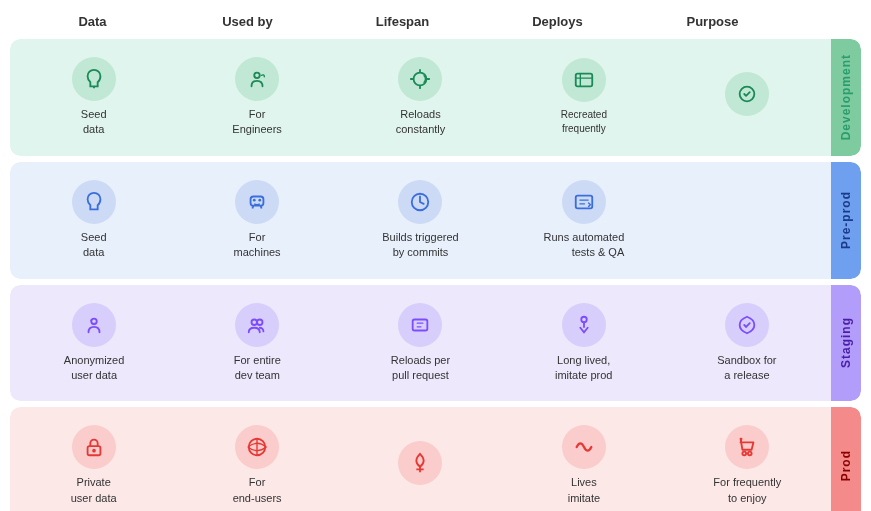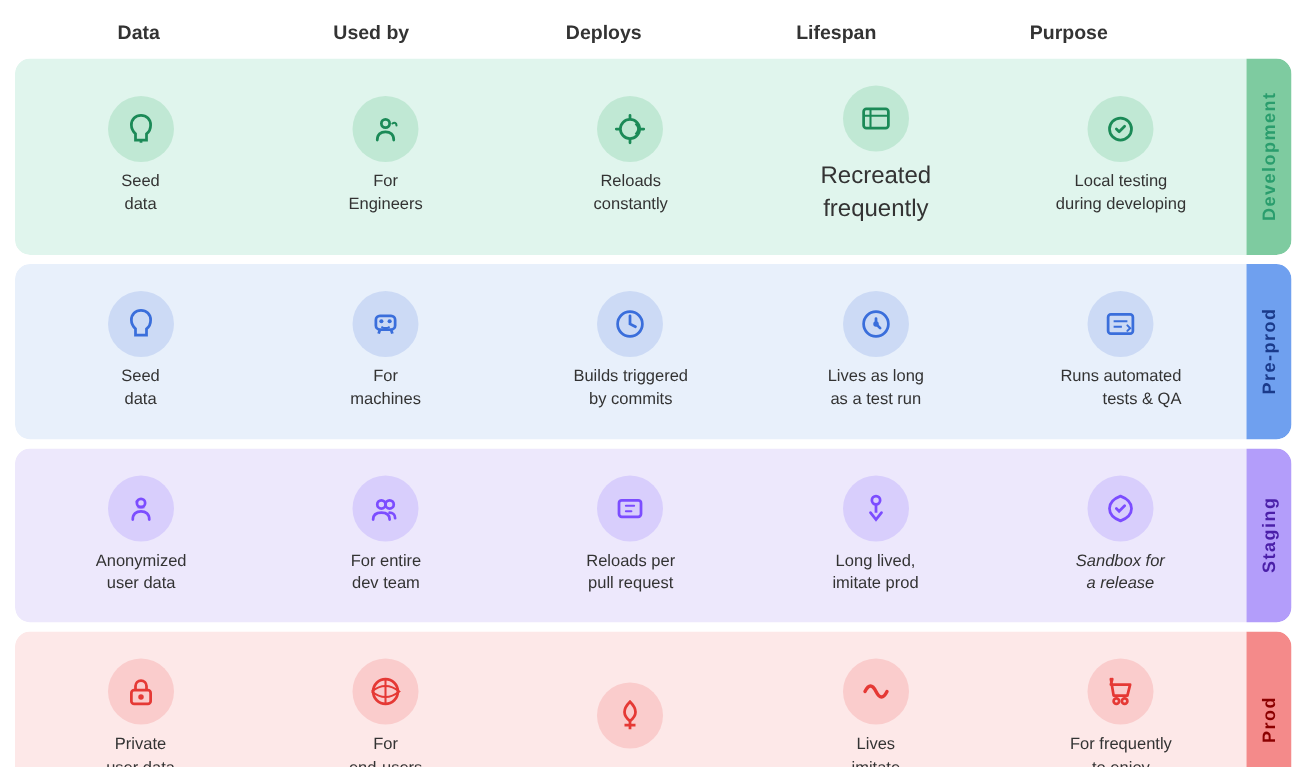--- a/index.html
+++ b/index.html
@@ -32,22 +32,22 @@
     }
   </style>
 </head>
 <body>
 
 <div class="container">
 
   <div class="header-row">
     <div class="header-col">Data</div>
     <div class="header-col">Used by</div>
+    <div class="header-col">Lifespan</div>
     <div class="header-col">Deploys</div>
-    <div class="header-col">Lifespan</div>
     <div class="header-col">Purpose</div>
     <div></div>
   </div>
 
   <div id="sections-container">
       <div style="display: flex; align-items: stretch; margin-bottom: 6px; border-radius: 10px; overflow: hidden;">
         <div style="flex: 1 1 0%; display: grid; grid-template-columns: repeat(5, 1fr); background-color: rgb(224, 245, 237); border-radius: 10px 0px 0px 10px; padding: 10px 4px; gap: 4px;">
           <div style="display: flex; flex-direction: column; align-items: center; justify-content: center; text-align: center; padding: 8px 4px;">
             <div style="width: 44px; height: 44px; border-radius: 50%; background-color: rgb(192, 232, 212); display: flex; align-items: center; justify-content: center; margin-bottom: 6px;">
               <svg width="22" height="22" viewBox="0 0 24 24" fill="none">
@@ -81,32 +81,30 @@
 constantly</div>
           </div>
           <div style="display: flex; flex-direction: column; align-items: center; justify-content: center; text-align: center; padding: 8px 4px;">
             <div style="width: 44px; height: 44px; border-radius: 50%; background-color: rgb(192, 232, 212); display: flex; align-items: center; justify-content: center; margin-bottom: 6px;">
               <svg width="22" height="22" viewBox="0 0 24 24" fill="none">
                 <rect x="3" y="5" width="18" height="14" rx="2" stroke="#1b8a57" stroke-width="2" fill="none"></rect>
                 <line x1="8" y1="5" x2="8" y2="19" stroke="#1b8a57" stroke-width="1.5"></line>
                 <line x1="3" y1="10" x2="21" y2="10" stroke="#1b8a57" stroke-width="1.5"></line>
               </svg>
             </div>
-            <div style="font-size: 16px; color: rgb(51, 51, 51); line-height: 1.4; white-space: pre-line;">Recreated
+            <div style="font-size: 10px; color: rgb(51, 51, 51); line-height: 1.4; white-space: pre-line;">Recreated
 frequently</div>
           </div>
           <div style="display: flex; flex-direction: column; align-items: center; justify-content: center; text-align: center; padding: 8px 4px;">
             <div style="width: 44px; height: 44px; border-radius: 50%; background-color: rgb(192, 232, 212); display: flex; align-items: center; justify-content: center; margin-bottom: 6px;">
               <svg width="22" height="22" viewBox="0 0 24 24" fill="none">
                 <circle cx="12" cy="12" r="8" stroke="#1b8a57" stroke-width="2" fill="none"></circle>
                 <path d="M9 12 l2 2 l4-4" stroke="#1b8a57" stroke-width="2" stroke-linecap="round" stroke-linejoin="round"></path>
               </svg>
             </div>
-            <div style="font-size: 11px; color: rgb(51, 51, 51); line-height: 1.4; white-space: pre-line;">Local testing
-during developing</div>
           </div>
         </div>
         <div style="display: flex; align-items: center; justify-content: center; background-color: rgb(126, 203, 160); min-width: 30px; padding: 0px 3px; border-radius: 0px 10px 10px 0px;">
           <div style="writing-mode: vertical-lr; transform: rotate(180deg); font-size: 12px; font-weight: 700; letter-spacing: 1px; color: rgb(42, 157, 109); white-space: nowrap;">Development</div>
         </div>
       </div>
       <div style="display: flex; align-items: stretch; margin-bottom: 6px; border-radius: 10px; overflow: hidden;">
         <div style="flex: 1 1 0%; display: grid; grid-template-columns: repeat(5, 1fr); background-color: rgb(232, 240, 251); border-radius: 10px 0px 0px 10px; padding: 10px 4px; gap: 4px;">
           <div style="display: flex; flex-direction: column; align-items: center; justify-content: center; text-align: center; padding: 8px 4px;">
             <div style="width: 44px; height: 44px; border-radius: 50%; background-color: rgb(204, 218, 245); display: flex; align-items: center; justify-content: center; margin-bottom: 6px;">
@@ -134,31 +132,20 @@
           <div style="display: flex; flex-direction: column; align-items: center; justify-content: center; text-align: center; padding: 8px 4px;">
             <div style="width: 44px; height: 44px; border-radius: 50%; background-color: rgb(204, 218, 245); display: flex; align-items: center; justify-content: center; margin-bottom: 6px;">
               <svg width="22" height="22" viewBox="0 0 24 24" fill="none">
                 <circle cx="12" cy="12" r="9" stroke="#3a6edb" stroke-width="2" fill="none"></circle>
                 <path d="M12 6 L12 12 L16 14" stroke="#3a6edb" stroke-width="2" stroke-linecap="round"></path>
               </svg>
             </div>
             <div style="font-size: 11px; color: rgb(51, 51, 51); line-height: 1.4; white-space: pre-line;">Builds triggered
 by commits</div>
           </div>
-          <div style="display: flex; flex-direction: column; align-items: center; justify-content: center; text-align: center; padding: 8px 4px;">
-            <div style="width: 44px; height: 44px; border-radius: 50%; background-color: rgb(204, 218, 245); display: flex; align-items: center; justify-content: center; margin-bottom: 6px;">
-              <svg width="22" height="22" viewBox="0 0 24 24" fill="none">
-                <circle cx="12" cy="12" r="9" stroke="#3a6edb" stroke-width="2" fill="none"></circle>
-                <path d="M12 8 L12 12 L15 15" stroke="#3a6edb" stroke-width="2" stroke-linecap="round"></path>
-                <circle cx="12" cy="12" r="2" fill="#3a6edb"></circle>
-              </svg>
-            </div>
-            <div style="font-size: 11px; color: rgb(51, 51, 51); line-height: 1.4; white-space: pre-line;">Lives as long
-as a test run</div>
-          </div>
           <div style="display: flex; flex-direction: column; align-items: center; justify-content: center; text-align: right; padding: 8px 4px;">
             <div style="width: 44px; height: 44px; border-radius: 50%; background-color: rgb(204, 218, 245); display: flex; align-items: center; justify-content: center; margin-bottom: 6px;">
               <svg width="22" height="22" viewBox="0 0 24 24" fill="none">
                 <rect x="3" y="5" width="18" height="14" rx="2" stroke="#3a6edb" stroke-width="2" fill="none"></rect>
                 <line x1="7" y1="10" x2="17" y2="10" stroke="#3a6edb" stroke-width="1.5"></line>
                 <line x1="7" y1="14" x2="13" y2="14" stroke="#3a6edb" stroke-width="1.5"></line>
                 <path d="M17 13 L19 15 L17 17" stroke="#3a6edb" stroke-width="1.5" stroke-linecap="round"></path>
               </svg>
             </div>
             <div style="font-size: 11px; color: rgb(51, 51, 51); line-height: 1.4; white-space: pre-line;">Runs automated
@@ -209,21 +196,21 @@
             <div style="width: 44px; height: 44px; border-radius: 50%; background-color: rgb(216, 206, 252); display: flex; align-items: center; justify-content: center; margin-bottom: 6px;">
               <svg width="22" height="22" viewBox="0 0 24 24" fill="none">
                 <circle cx="12" cy="6" r="3" stroke="#7c4dff" stroke-width="2" fill="none"></circle>
                 <line x1="12" y1="9" x2="12" y2="15" stroke="#7c4dff" stroke-width="2"></line>
                 <path d="M8 15 L12 20 L16 15" stroke="#7c4dff" stroke-width="2" stroke-linecap="round"></path>
               </svg>
             </div>
             <div style="font-size: 11px; color: rgb(51, 51, 51); line-height: 1.4; white-space: pre-line;">Long lived,
 imitate prod</div>
           </div>
-          <div style="display: flex; flex-direction: column; align-items: center; justify-content: center; text-align: center; padding: 8px 4px; font-style: italic;">
+          <div style="display: flex; flex-direction: column; align-items: center; justify-content: center; text-align: center; padding: 8px 4px;">
             <div style="width: 44px; height: 44px; border-radius: 50%; background-color: rgb(216, 206, 252); display: flex; align-items: center; justify-content: center; margin-bottom: 6px;">
               <svg width="22" height="22" viewBox="0 0 24 24" fill="none">
                 <path d="M12 3 Q20 6 20 12 Q20 18 12 21 Q4 18 4 12 Q4 6 12 3Z" stroke="#7c4dff" stroke-width="2" fill="none"></path>
                 <path d="M9 12 l2 2 l4-4" stroke="#7c4dff" stroke-width="2" stroke-linecap="round"></path>
               </svg>
             </div>
             <div style="font-size: 11px; color: rgb(51, 51, 51); line-height: 1.4; white-space: pre-line;">Sandbox for
 a release</div>
           </div>
         </div>

